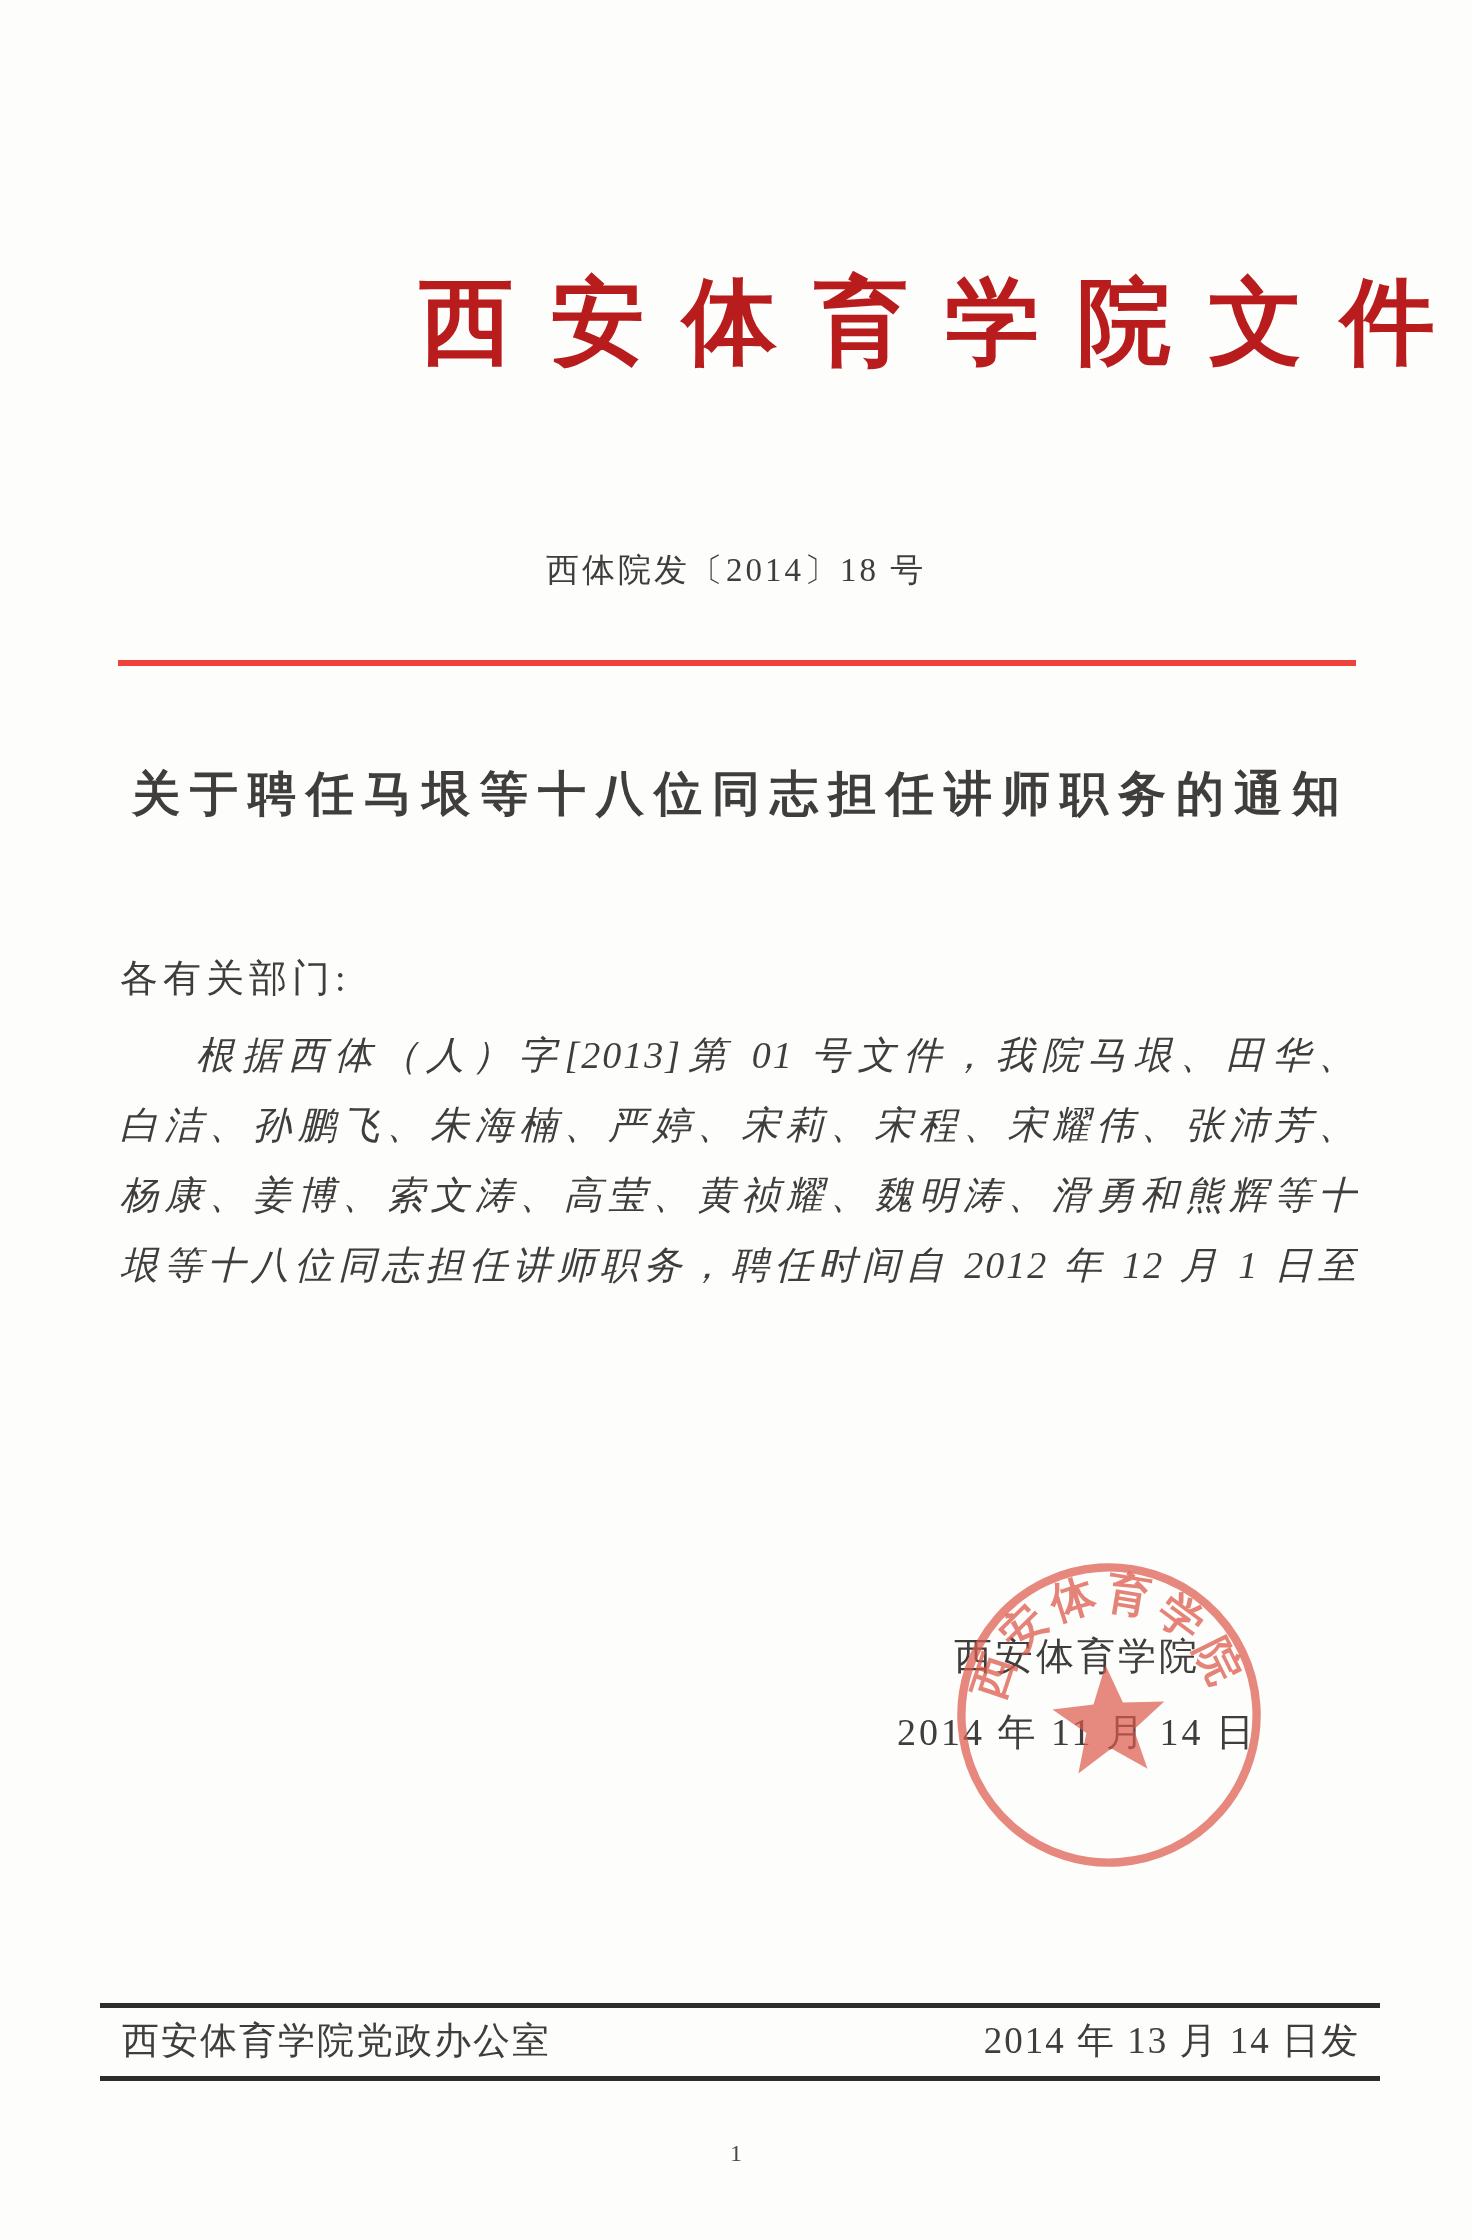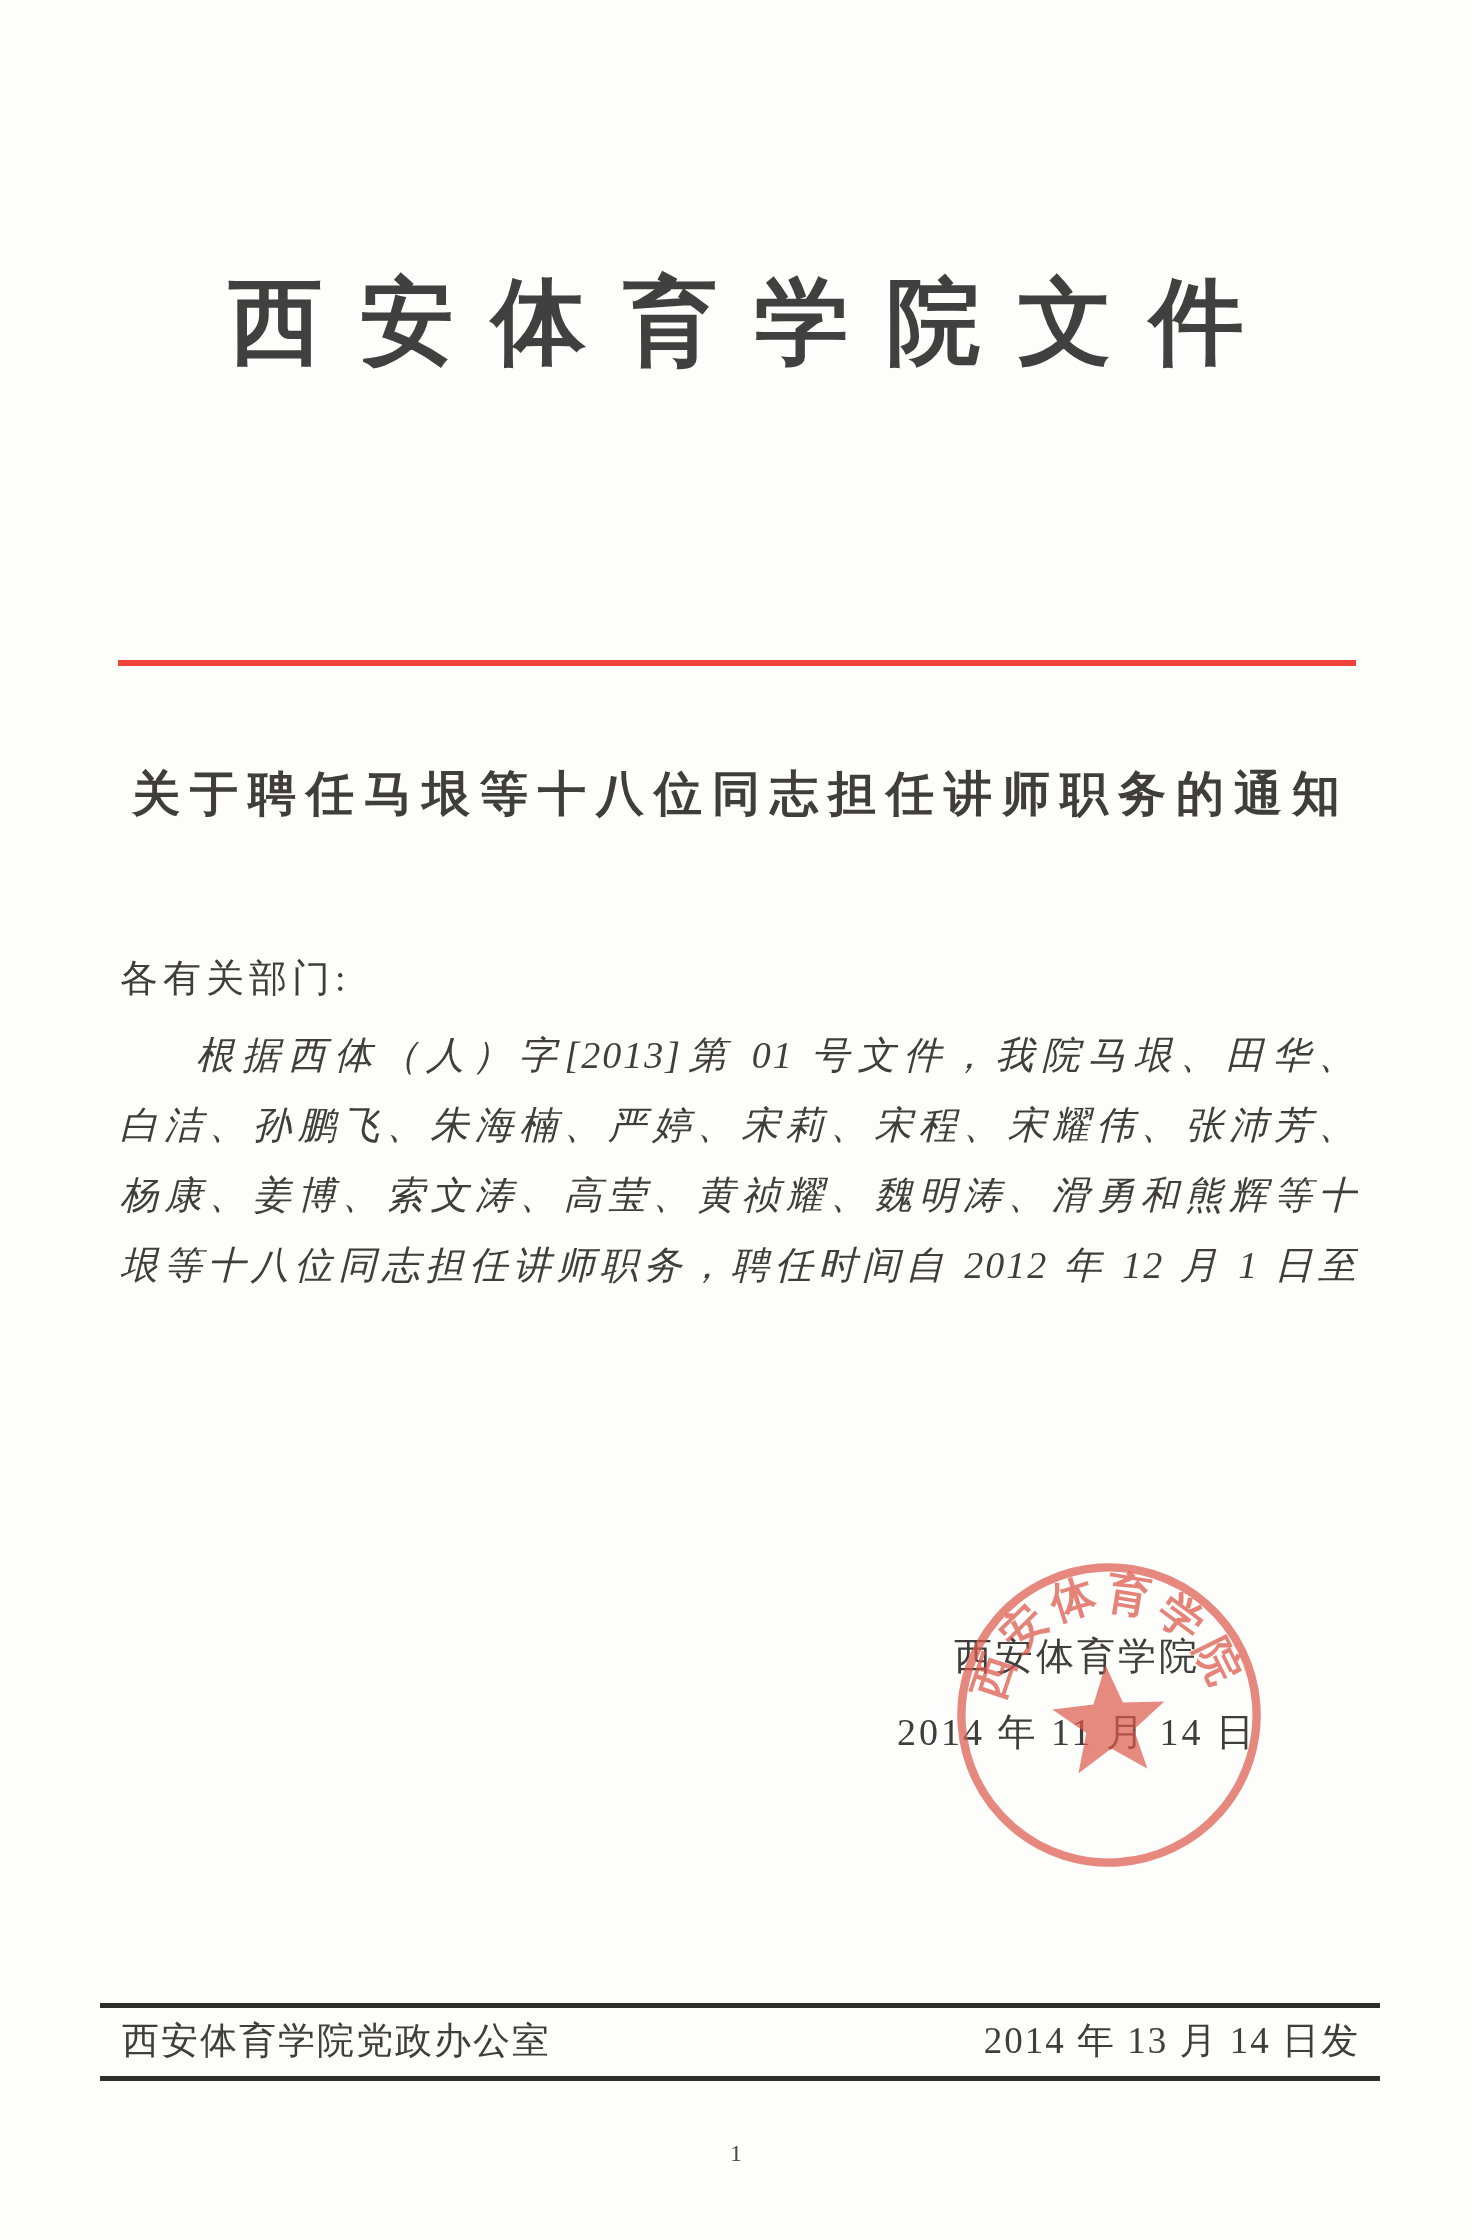--- a/index.html
+++ b/index.html
@@ -7,25 +7,25 @@
     position:relative;
     width:1472px;height:2240px;
     margin:0 auto;
     background:#fdfdfb;
     font-family:"Liberation Serif","DejaVu Serif",serif;
     color:#3f3e3c;
     overflow:hidden;
   }
   .letterhead{
     position:absolute;top:268px;left:0;width:100%;
-    text-align:center;
+    text-align:right;
     font-size:94px;font-weight:700;
     letter-spacing:0.40em;text-indent:0.40em;
     line-height:1.15;
-    color:#404040;
+    color:#b91c1c;
   }
   .doc-number{
     position:absolute;top:548px;left:0;width:100%;
     text-align:center;
     font-size:33px;
     letter-spacing:3px;
   }
   .red-rule{
     position:absolute;top:660px;left:118px;
     width:1238px;height:6px;
@@ -80,20 +80,21 @@
     text-align:center;font-size:24px;color:#4a4948;
   }
 </style>
 </head>
 <body>
 
 <div class="page">
 
   <div class="letterhead">西安体育学院文件</div>
 
+  <div class="doc-number">西体院发〔2014〕18 号</div>
 
   <div class="red-rule"></div>
 
   <div class="notice-title">关于聘任马垠等十八位同志担任讲师职务的通知</div>
 
   <div class="salutation">各有关部门:</div>
 
   <div class="body-text">
     <div class="body-line first">根据西体（人）字[2013]第 01 号文件，我院马垠、田华、</div>
     <div class="body-line">白洁、孙鹏飞、朱海楠、严婷、宋莉、宋程、宋耀伟、张沛芳、</div>

